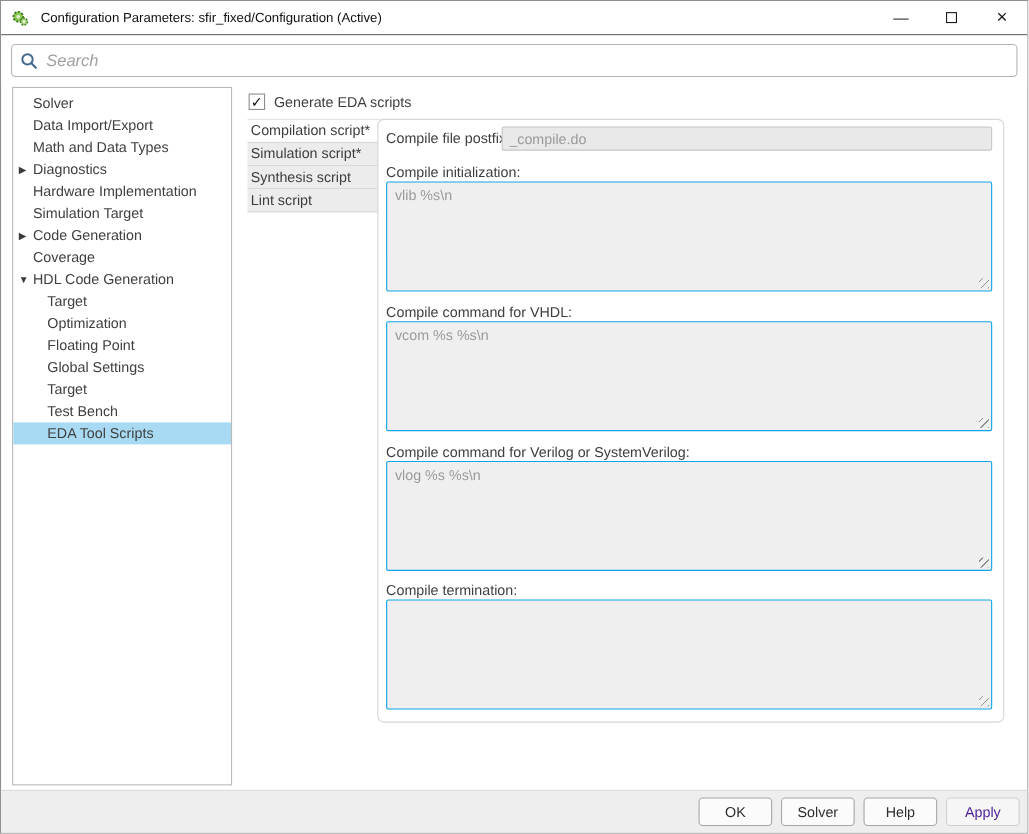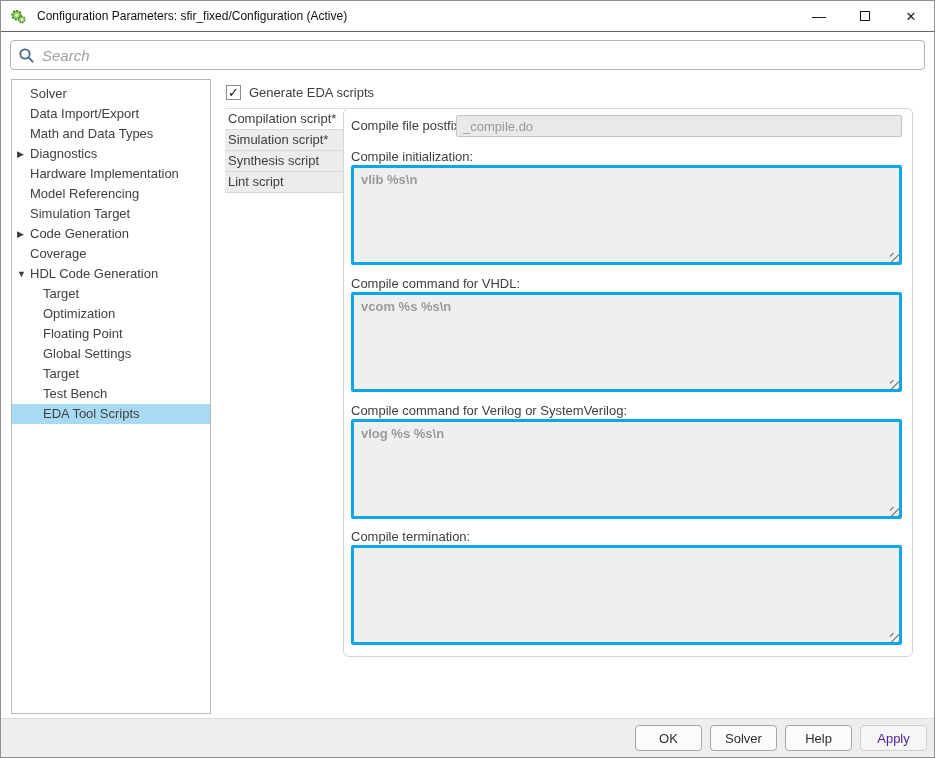--- a/index.html
+++ b/index.html
@@ -81,23 +81,23 @@
   .field-label { position: absolute; left: 7px; font-size: 13px; color: #3e3e3e; white-space: nowrap; }
   .postfix-input {
     position: absolute; left: 112px; top: 6px; width: 446px; height: 22px;
     background: #e9e9e9; border: 1px solid #c6c6c6; border-radius: 2px;
     font-size: 13px; color: #9a9a9a; padding: 0 6px;
     font-family: "Liberation Sans", "DejaVu Sans", sans-serif; outline: none;
   }
   .ta-wrap { position: absolute; left: 7px; width: 551px; height: 100px; }
   .ta-wrap textarea {
     width: 100%; height: 100%; resize: none; outline: none;
-    background: #efefef; border: 3px solid #0ea5e9; border-radius: 2px;
+    background: #efefef; border: 1px solid #0ea5e9; border-radius: 2px;
     font-size: 13px; color: #9a9a9a; padding: 4px 7px;
-    font-family: "Liberation Sans", "DejaVu Sans", sans-serif; overflow: hidden; font-weight: bold;
+    font-family: "Liberation Sans", "DejaVu Sans", sans-serif; overflow: hidden;
   }
   .grip {
     position: absolute; right: 3px; bottom: 3px; width: 9px; height: 9px;
     background: repeating-linear-gradient(135deg, transparent 0 2px, #8f8f8f 2px 3px, transparent 3px 5px);
     cursor: nwse-resize;
   }
 
   
   .footer {
     position: absolute; left: 0; right: 0; bottom: 0; height: 39px;
@@ -147,21 +147,20 @@
       <input class="search-input" type="text" placeholder="Search" style="">
     </div>
   </div>
 
   <div class="tree-panel">
     <div class="tree-row"><span>Solver</span></div>
     <div class="tree-row"><span>Data Import/Export</span></div>
     <div class="tree-row"><span>Math and Data Types</span></div>
     <div class="tree-row"><span class="tri">▶</span><span>Diagnostics</span></div>
     <div class="tree-row"><span>Hardware Implementation</span></div>
-    <div class="tree-row"><span>Model Referencing</span></div>
     <div class="tree-row"><span>Simulation Target</span></div>
     <div class="tree-row"><span class="tri">▶</span><span>Code Generation</span></div>
     <div class="tree-row"><span>Coverage</span></div>
     <div class="tree-row"><span class="tri">▼</span><span>HDL Code Generation</span></div>
     <div class="tree-row child"><span>Target</span></div>
     <div class="tree-row child"><span>Optimization</span></div>
     <div class="tree-row child"><span>Floating Point</span></div>
     <div class="tree-row child"><span>Global Settings</span></div>
     <div class="tree-row child"><span>Target</span></div>
     <div class="tree-row child"><span>Test Bench</span></div>

